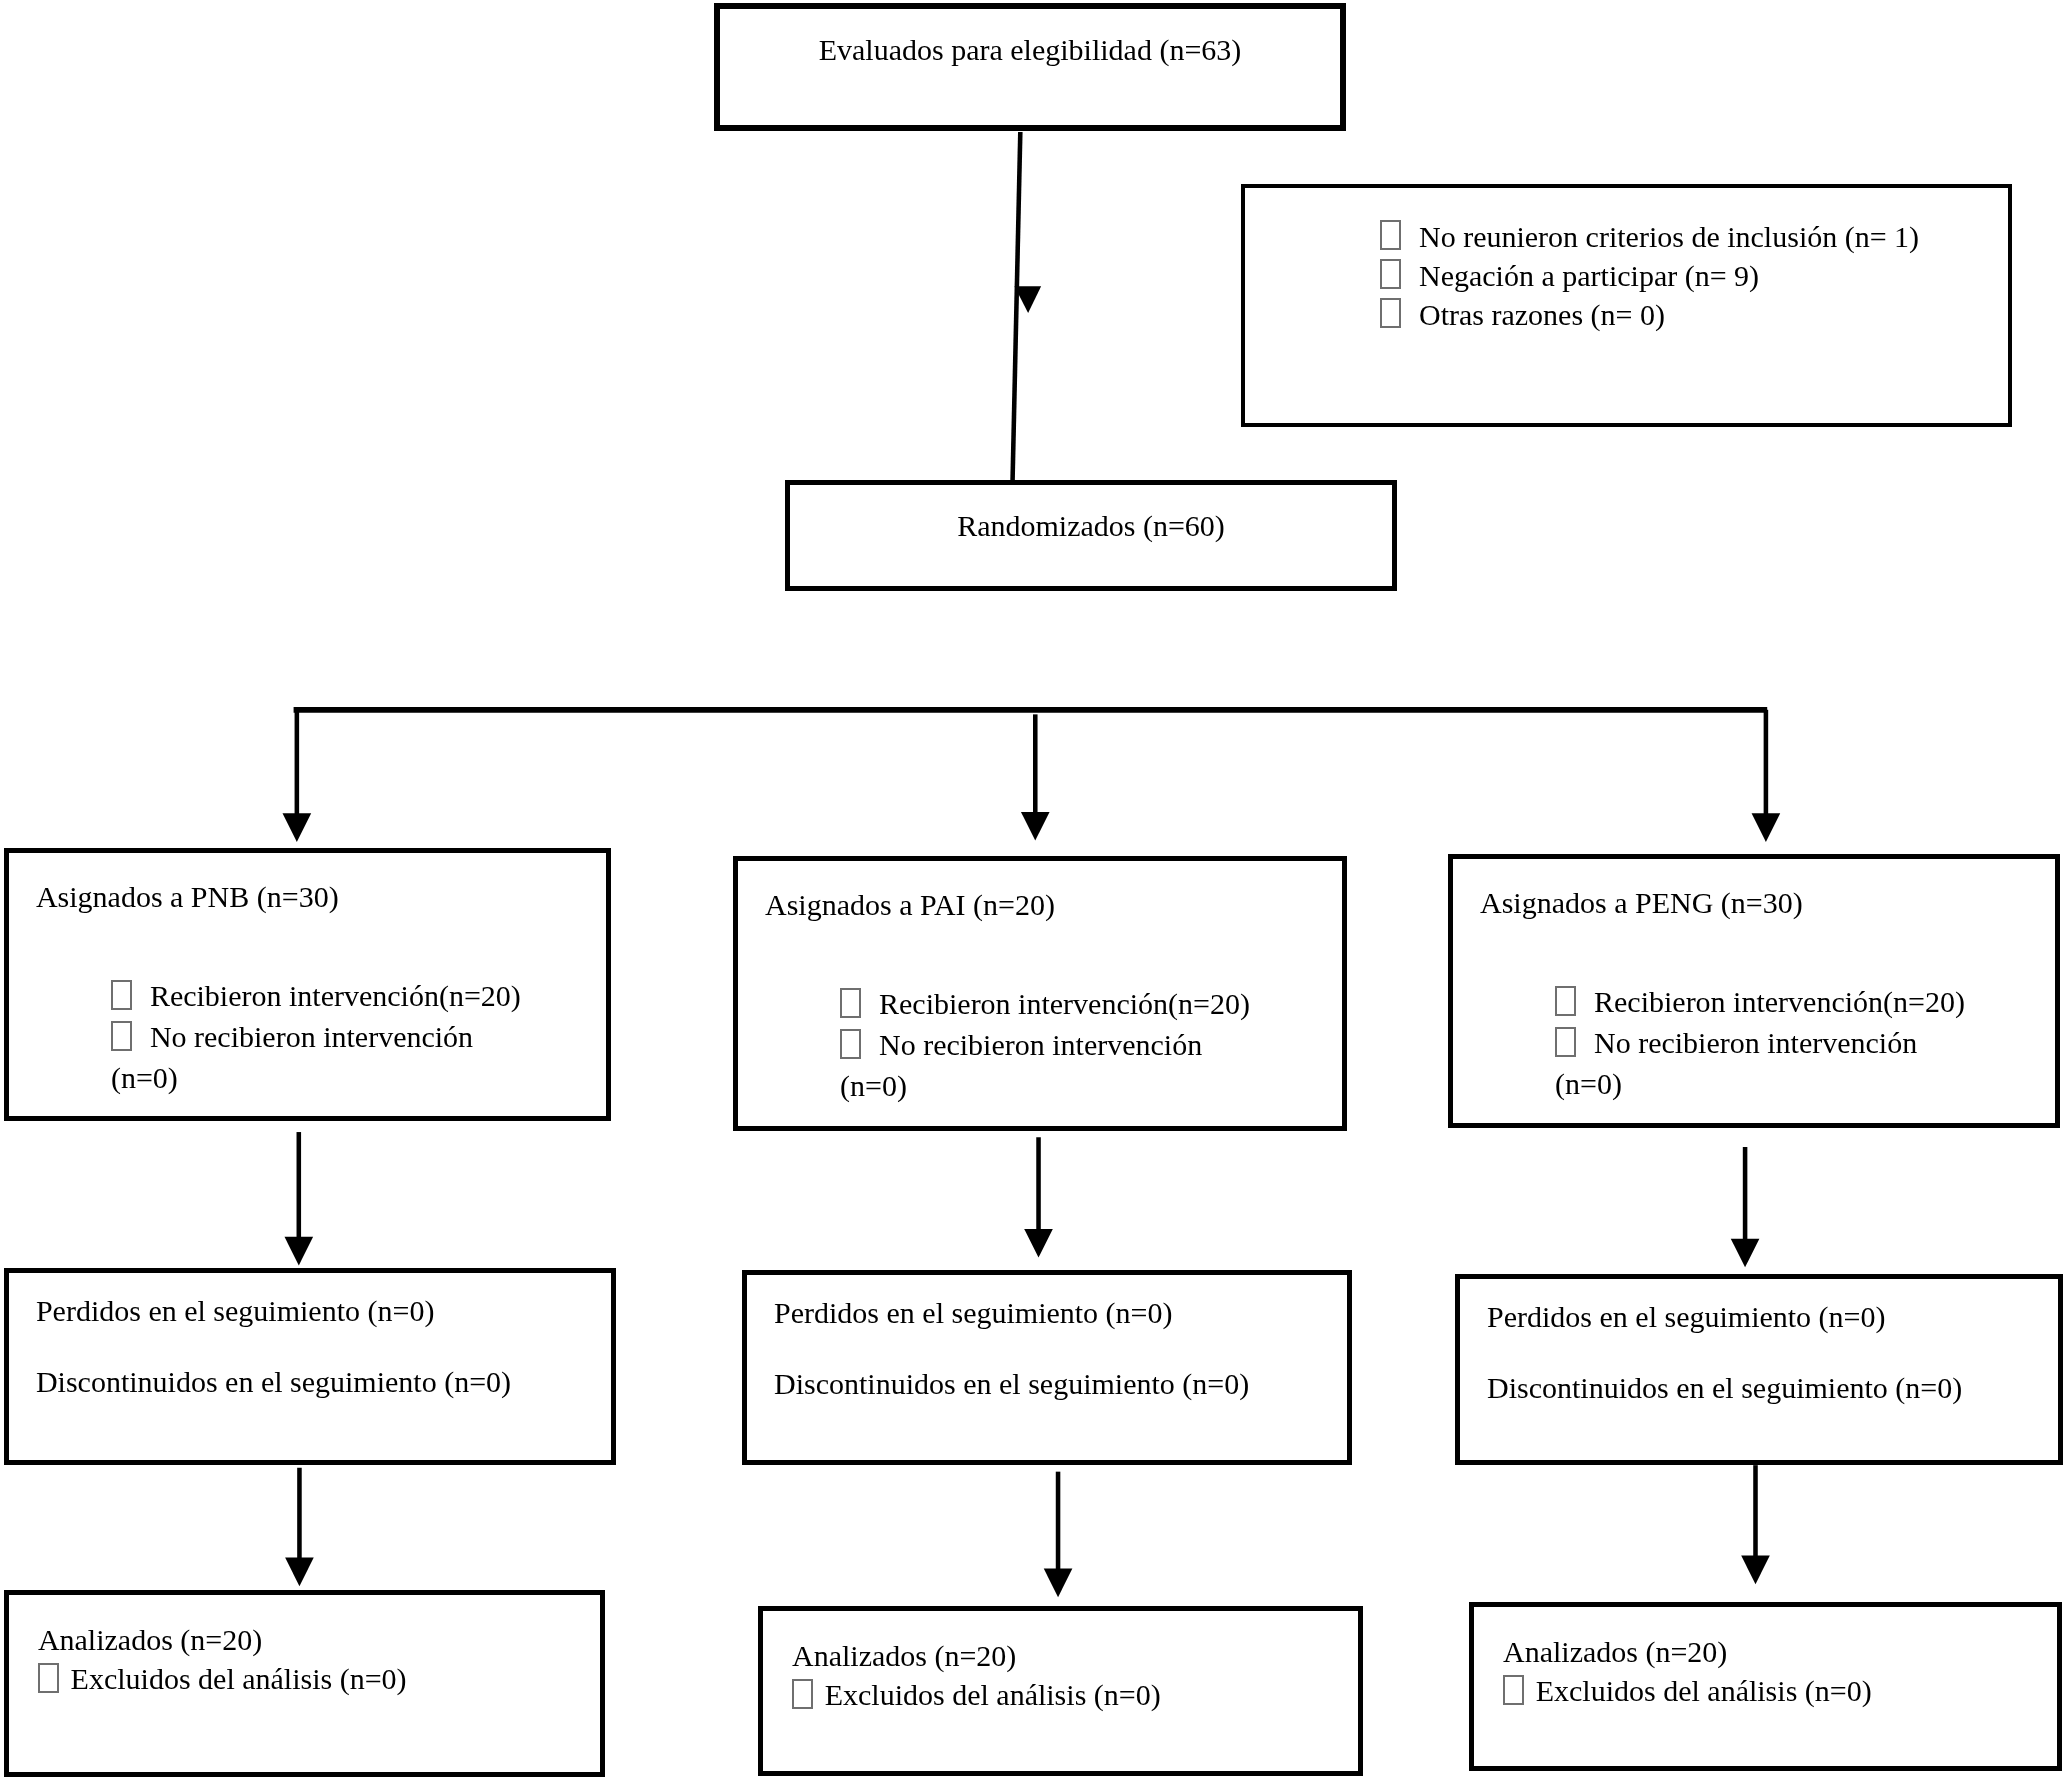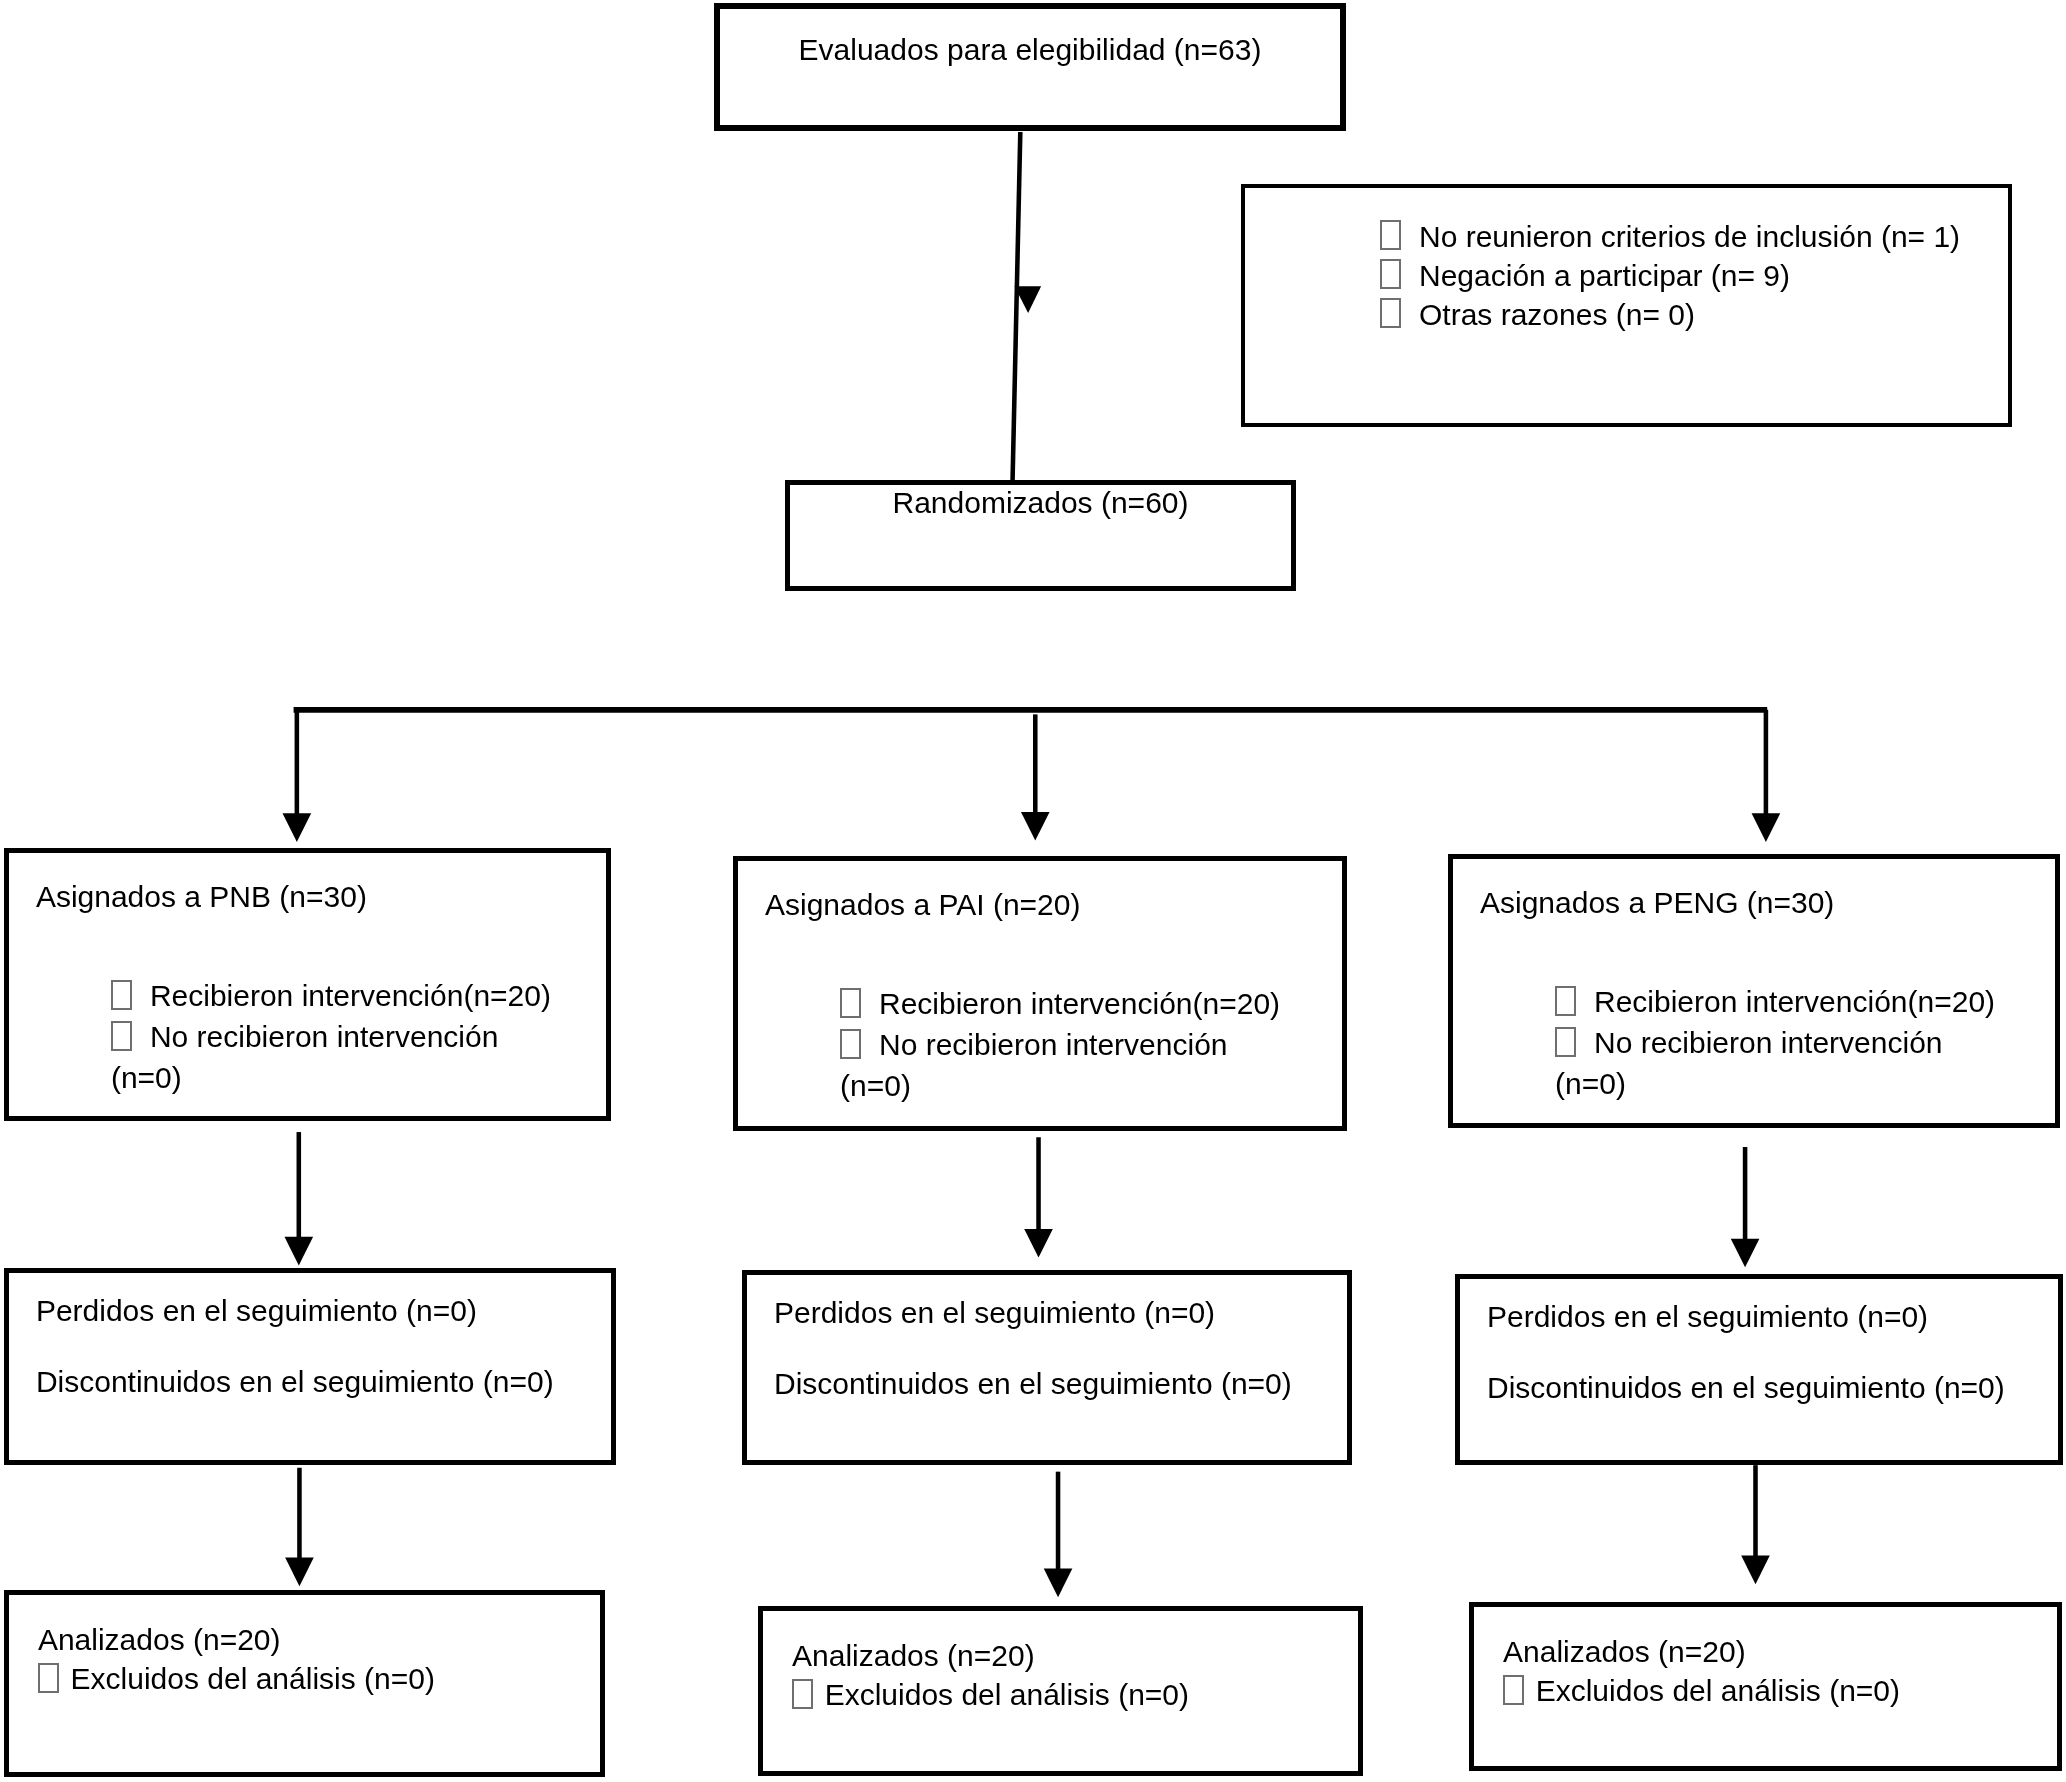--- a/index.html
+++ b/index.html
@@ -10,21 +10,21 @@
   body {
     width: 2066px;
     height: 1782px;
     position: relative;
     font-family: "Liberation Sans", "DejaVu Sans", sans-serif;
     color: #000000;
   }
   .stage {
     position: absolute;
     left: 0; top: 0;
-    width: 2066px; height: 1782px;
+    width: 2066px; height: 1782px; font-family: Liberation Serif, serif;
   }
   svg.connectors {
     position: absolute;
     left: 0; top: 0;
     width: 2066px; height: 1782px;
     pointer-events: none;
   }
   .box {
     position: absolute;
     box-sizing: border-box;
@@ -44,22 +44,23 @@
   
   .box.excluded {
     left: 1241px; top: 184px; width: 771px; height: 243px;
     border-width: 4.6px;
     padding: 24px 13px 0 29px;
   }
   .box.excluded .bullets { margin-top: 4.6px; margin-left: 106px; }
   .box.excluded .bullet-line { line-height: 39px; }
   
   .box.randomized {
-    left: 785px; top: 480px; width: 511px; height: 111px;
+    left: 785px; top: 480px; width: 612px; height: 111px;
     text-align: center;
+    padding-top: 23px;
   }
   
   .box.arm { padding: 26px 13px 0 27px; }
   .box.arm-0 { left: 3.9px;    top: 848px; width: 607px; height: 273px; }
   .box.arm-1 { left: 733px; top: 856px; width: 614px; height: 275px; }
   .box.arm-2 { left: 1448px; top: 854px; width: 612px; height: 274px; }
   .box.arm .bullets { margin-top: 60px; margin-left: 75px; }
   .box.arm .bullet-line { line-height: 41px; }
   
   .box.followup { padding: 19.5px 13px 0 27px; }

